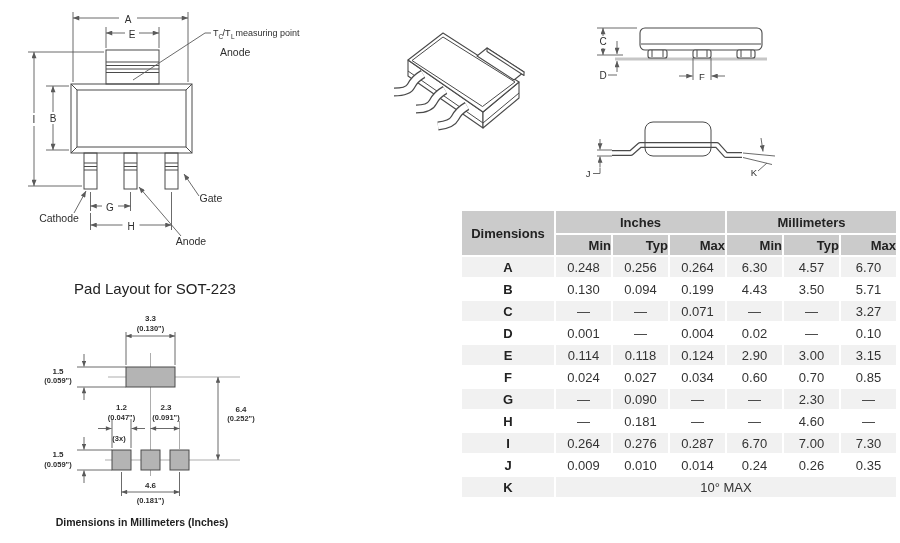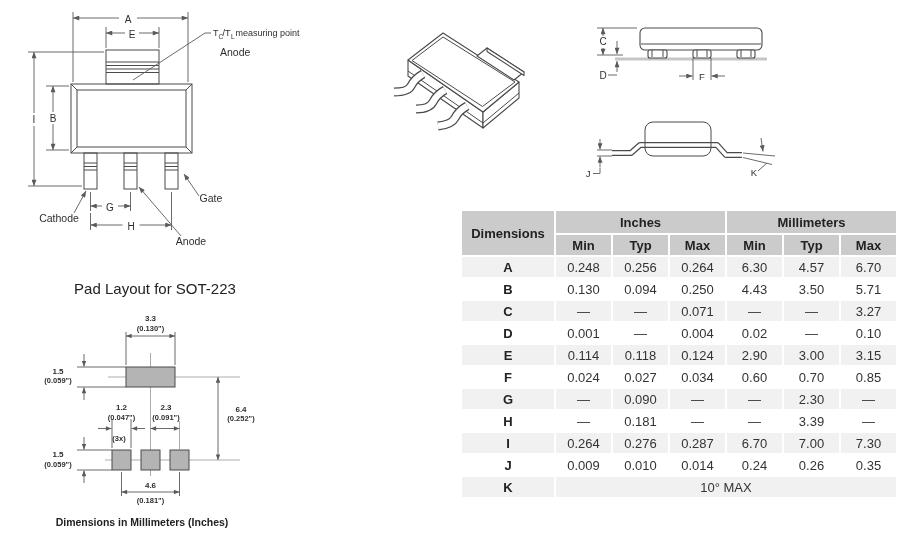--- a/index.html
+++ b/index.html
@@ -37,21 +37,21 @@
   .dims-table {
     position:absolute; left:460px; top:209px; width:438px;
     border-collapse:collapse; table-layout:fixed;
     font-size:13px; color:var(--table_text,#333);
   }
   .dims-table col.c-dim { width:94px; }
   .dims-table th, .dims-table td {
     border:2px solid #fff; padding:0; text-align:center; vertical-align:middle;
   }
   .dims-table thead tr:first-child th { height:22px; }
-  .dims-table thead tr:last-child  th { height:20px; }
+  .dims-table thead tr:last-child  th { height:20px;text-align:right; }
   .dims-table tbody tr { height:22px; }
   .dims-table th.hd { background:var(--table_header_bg,#cbcbcb); font-weight:bold; color:#222; font-size:13px; }
   .dims-table th.dim { font-weight:bold; color:#222; background:#fff; font-size:13px; }
   .dims-table td { background:#fff; font-size:13px; }
   .dims-table tr.striped th.dim, .dims-table tr.striped td { background:var(--table_stripe,#f1f1f1); }
 </style>
 </head>
 <body>
 
 <div id="page">
@@ -300,21 +300,21 @@
         <td>0.256</td>
         <td>0.264</td>
         <td>6.30</td>
         <td>4.57</td>
         <td>6.70</td>
       </tr>
       <tr>
         <th class="dim">B</th>
         <td>0.130</td>
         <td>0.094</td>
-        <td>0.250</td>
+        <td>0.199</td>
         <td>4.43</td>
         <td>3.50</td>
         <td>5.71</td>
       </tr>
       <tr class="striped">
         <th class="dim">C</th>
         <td>—</td>
         <td>—</td>
         <td>0.071</td>
         <td>—</td>
@@ -356,21 +356,21 @@
         <td>—</td>
         <td>2.30</td>
         <td>—</td>
       </tr>
       <tr>
         <th class="dim">H</th>
         <td>—</td>
         <td>0.181</td>
         <td>—</td>
         <td>—</td>
-        <td>3.39</td>
+        <td>4.60</td>
         <td>—</td>
       </tr>
       <tr class="striped">
         <th class="dim">I</th>
         <td>0.264</td>
         <td>0.276</td>
         <td>0.287</td>
         <td>6.70</td>
         <td>7.00</td>
         <td>7.30</td>

